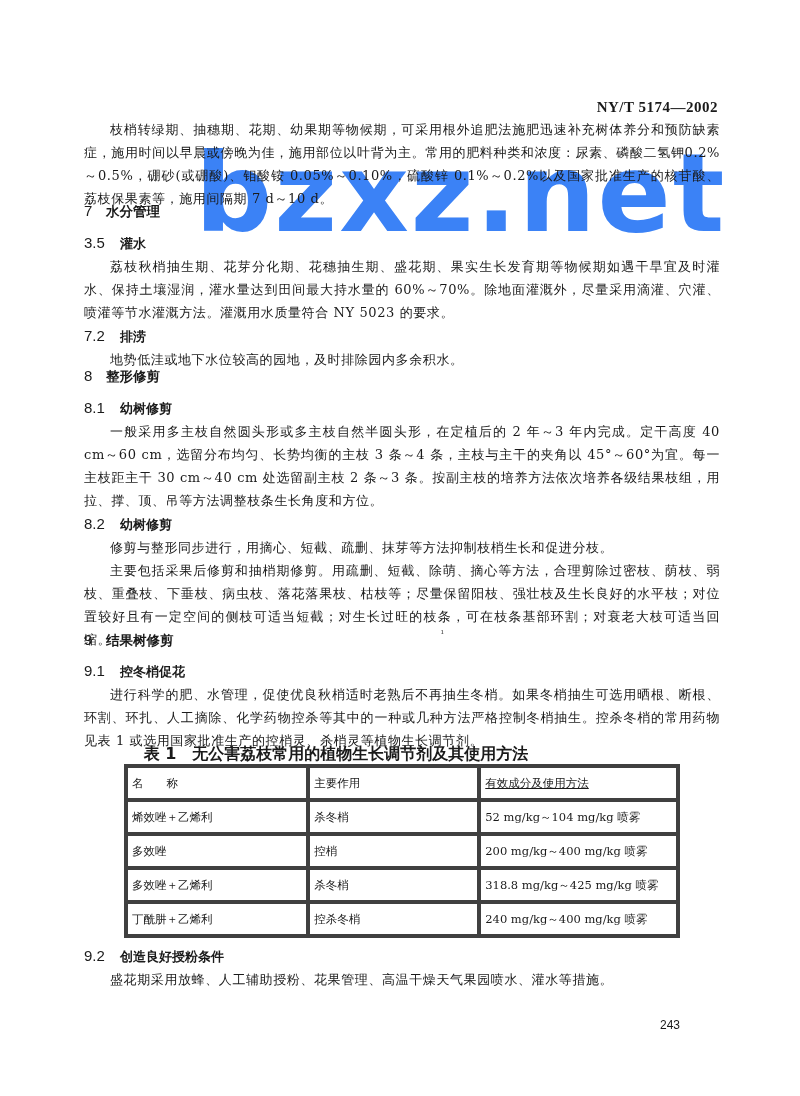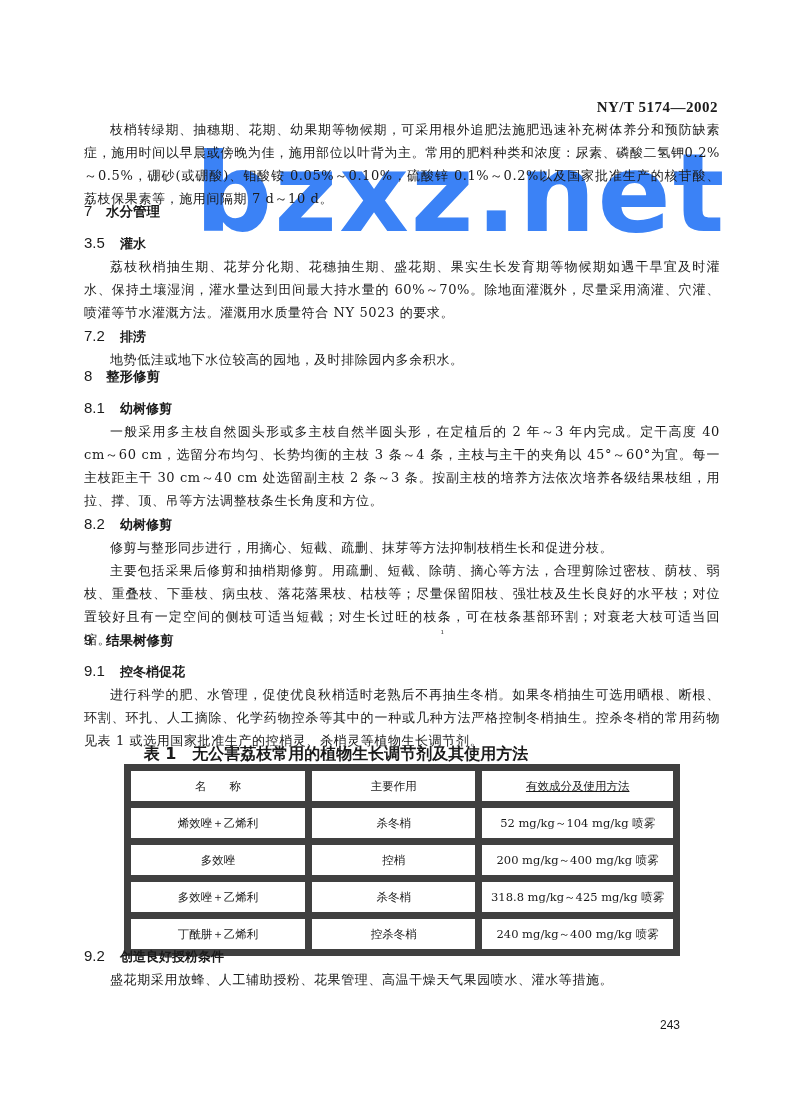--- a/index.html
+++ b/index.html
@@ -28,21 +28,21 @@
   .h2 .num { font-weight: normal; display: inline-block; width: 36px; font-family: "Liberation Sans", sans-serif; font-size: 15px; }
   .table-caption {
     position: absolute; left: 0; width: 672px; top: 744px; text-align: center;
     font-family: "DejaVu Sans", "Liberation Sans", sans-serif; font-weight: bold; font-size: 16px;
   }
   table.t1 {
     position: absolute; left: 124px; top: 764px; width: 556px;
     border-collapse: collapse; font-size: 11.5px;
   }
   table.t1 th, table.t1 td {
-    border: 7px solid #404040; height: 30px; text-align: center; padding: 0 4px; font-weight: normal;
+    border: 4px solid #404040; height: 30px; text-align: left; padding: 0 4px; font-weight: normal;
   }
   table.t1 { border: 1.5px solid #111; }
   .pageno { position: absolute; right: 120px; top: 1018px; font-family: "Liberation Sans", sans-serif; font-size: 12px; }
   .stray { position: absolute; left: 441px; top: 627px; font-size: 8px; color: #555; }
 </style>
 </head>
 <body>
 
 <div class="watermark">bzxz.net</div>
 

